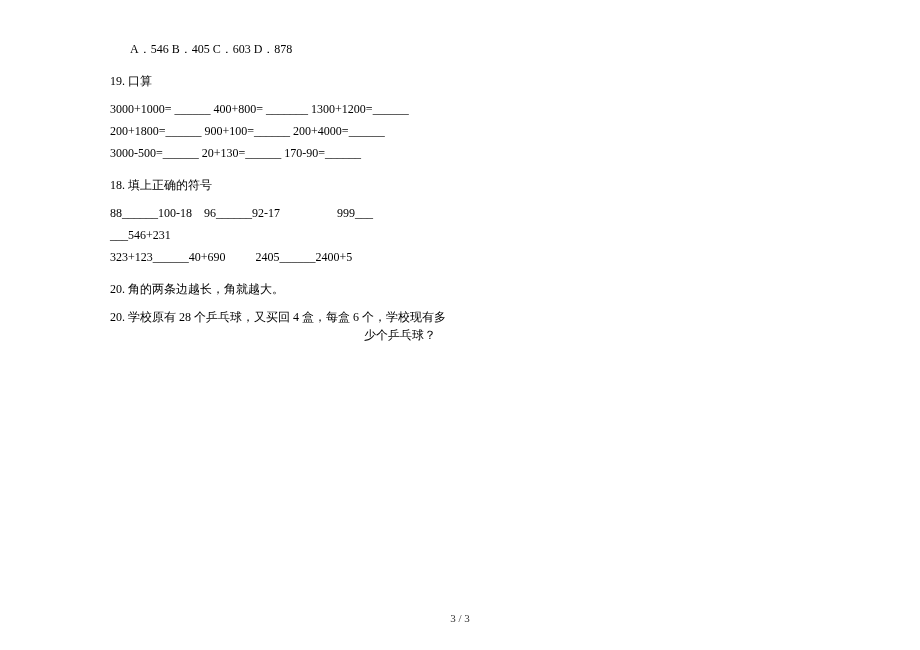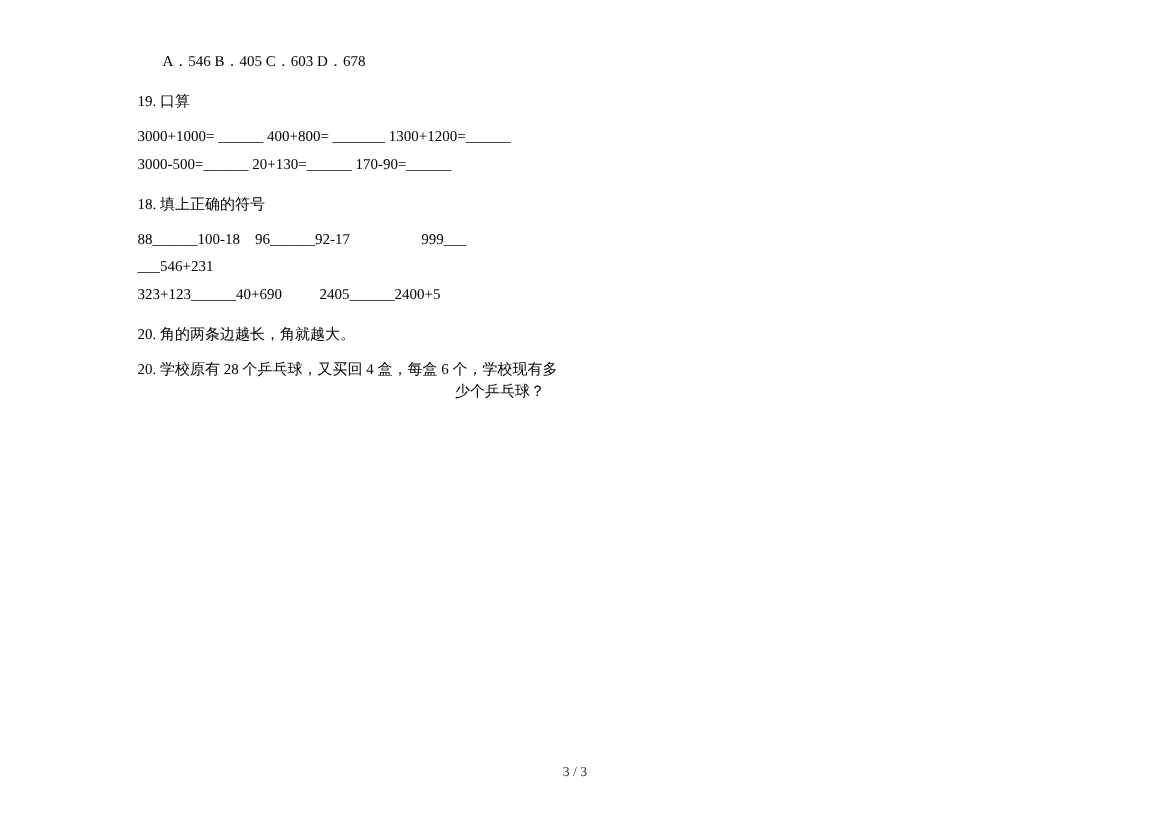--- a/index.html
+++ b/index.html
@@ -55,26 +55,27 @@
       margin-bottom: 14px;
       padding-left: 20px;
     }
   </style>
 </head>
 <body>
 
 <div class="page">
 
   <div class="mc-line">
-    <span>A．546  B．405  C．603  D．678</span>
+    <span>A．546  B．405  C．603  D．878</span>
   </div>
 
   <div class="section-title">19. 口算</div>
 
   <div class="line"><span>3000+1000= ______ </span><span>400+800= _______ </span><span>1300+1200=______</span></div>
+  <div class="line"><span>200+1800=______ </span><span>900+100=______ </span><span>200+4000=______</span></div>
   <div class="line"><span>3000-500=______ </span><span>20+130=______ </span><span>170-90=______</span></div>
 
   <div class="section-title">18. 填上正确的符号</div>
 
   <div class="line"><span>88______100-18    </span><span>96______92-17                   </span><span>999___</span></div>
   <div class="line">___546+231</div>
   <div class="line"><span>323+123______40+690          </span><span>2405______2400+5</span></div>
 
   <div class="q19">20. 角的两条边越长，角就越大。</div>
 

